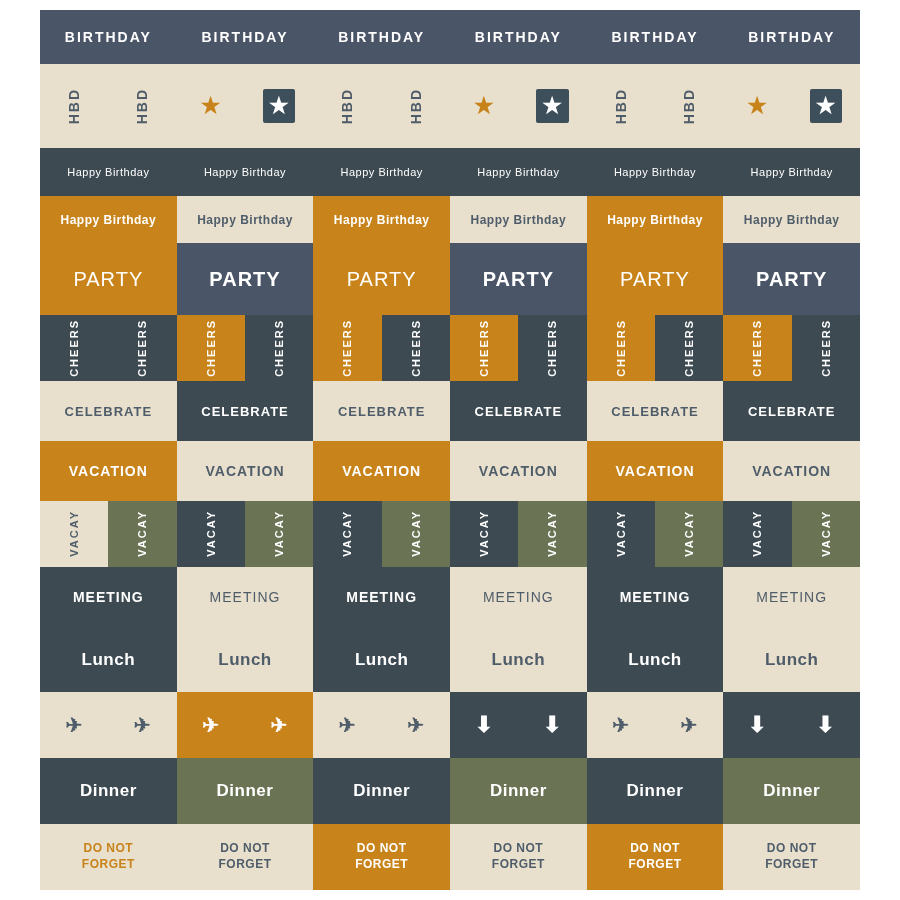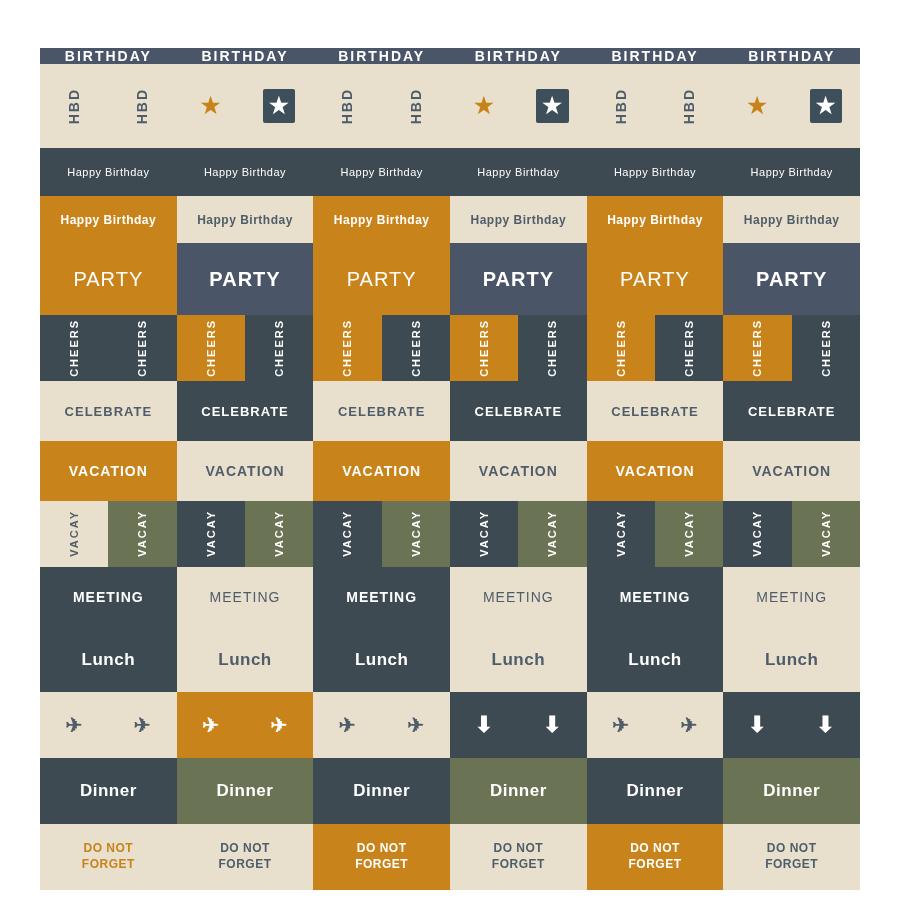--- a/index.html
+++ b/index.html
@@ -126,21 +126,21 @@
       text-transform: uppercase;
       letter-spacing: 0.5px;
       line-height: 1.3;
     }
   </style>
 </head>
 <body>
 
 <div class="grid-container">
 
-  <div class="row" style="flex:0.9;align-items:flex-end;">
+  <div class="row" style="flex:0.9;">
     <div class="cell c-slate">
         <span class="birthday-text">BIRTHDAY</span>
       </div>
     <div class="cell c-slate">
         <span class="birthday-text">BIRTHDAY</span>
       </div>
     <div class="cell c-slate">
         <span class="birthday-text">BIRTHDAY</span>
       </div>
     <div class="cell c-slate">

